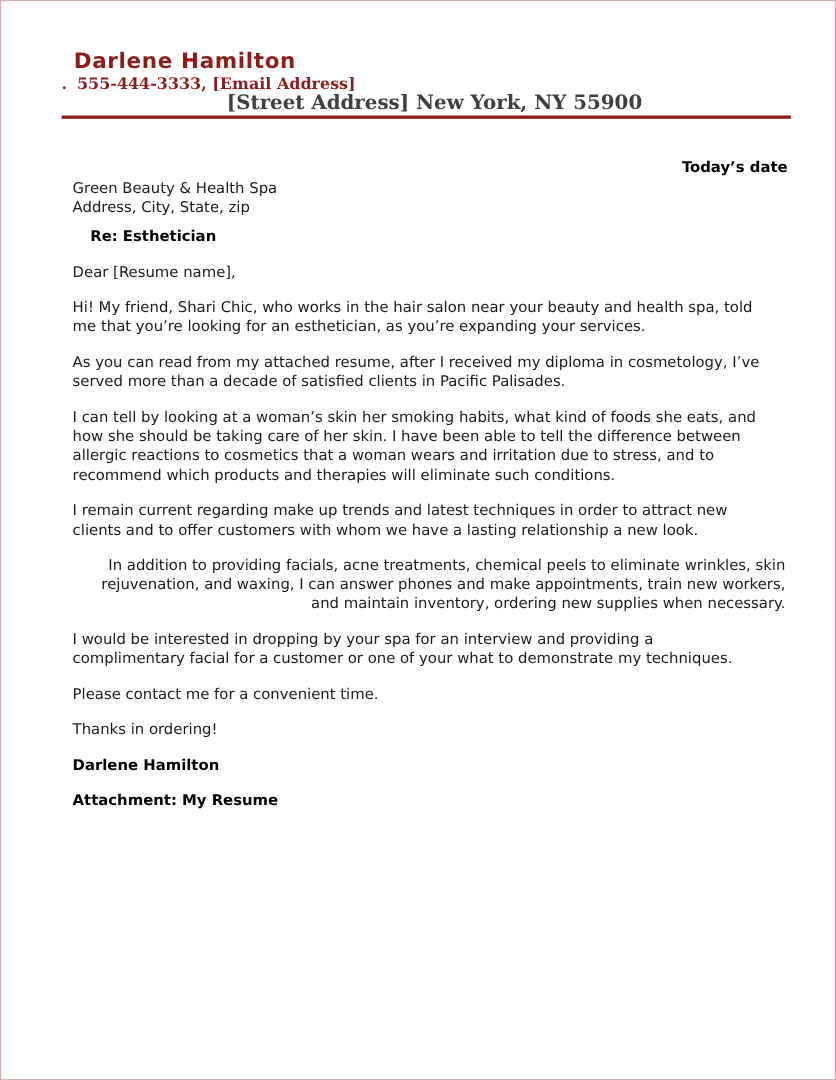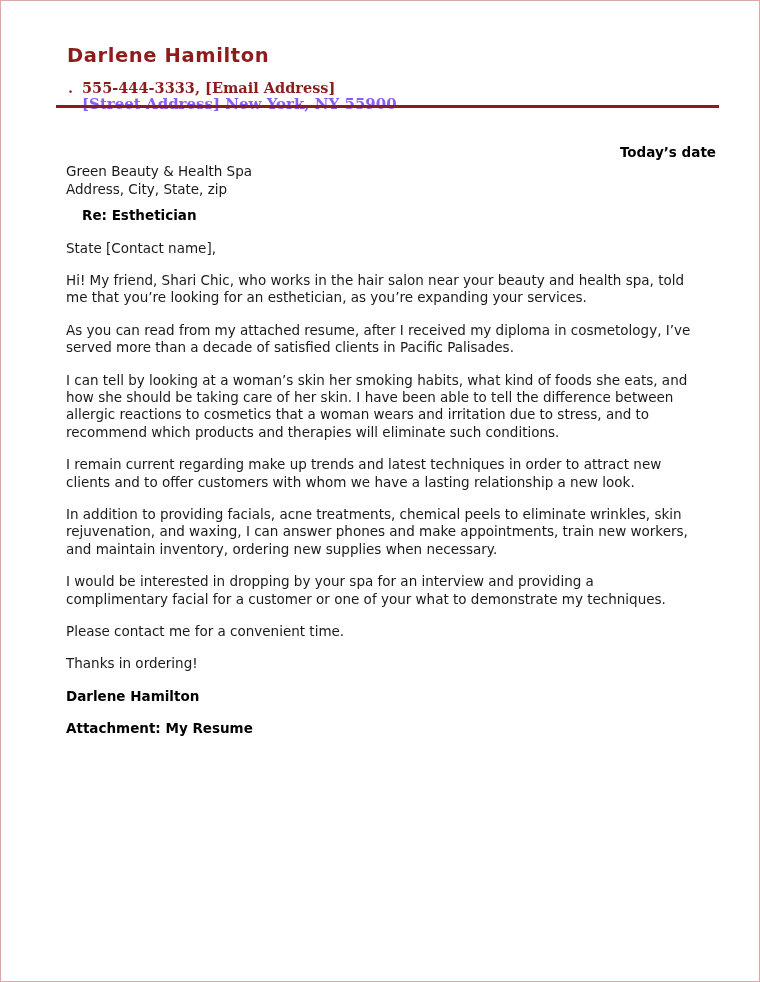--- a/index.html
+++ b/index.html
@@ -41,47 +41,48 @@
     font-size: 19.5px;
     font-weight: bold;
     color: #8d1c1c;
     letter-spacing: 0.6px;
     line-height: 22px;
     margin: 0 0 1px 11px;
     white-space: nowrap;
   }
   .lh-contact-wrap {
     display: block;
-    margin: 12px;
+    margin: 0;
   }
   .lh-line1 {
     font-family: "DejaVu Serif", serif;
     font-size: 14.5px;
     font-weight: bold;
     color: #8d1c1c;
     line-height: 17px;
     white-space: nowrap;
     margin: 0;
   }
   .lh-bullet {
     display: inline-block;
     width: 14px;
     font-family: "DejaVu Serif", serif;
     font-size: 14.5px;
     font-weight: bold;
     color: #8d1c1c;
   }
   .lh-line2 {
     font-family: "DejaVu Serif", serif;
-    font-size: 15px;
+    font-size: 18px;
     font-weight: bold;
-    color: #8b5cf6;
+    color: #404040;
     line-height: 17px;
     white-space: nowrap;
     margin: 0 0 0 14px;
+    text-align: center;
   }
   .lh-rule {
     position: absolute;
     left: 55px;
     top: 104px;
     width: 663px;
     height: 3px;
     background: #8d1c1c;
   }
 
@@ -131,21 +132,21 @@
   .para:last-child { margin-bottom: 0; }
   .para.bold {
     font-weight: bold;
     color: #000000;
   }
   .p-salutation { margin-bottom: 15px; }
   .p-w1 { width: 640px; }
   .p-w2 { width: 630px; }
   .p-w3 { width: 640px; }
   .p-w4 { width: 630px; }
-  .p-w5 { width: 648px; }
+  .p-w5 { width: 648px; text-align: right; }
   .p-w6 { width: 600px; }
 </style>
 </head>
 <body>
 
 <div class="page">
   <div class="sheet">
 
     <div class="letterhead">
       <div class="lh-name">Darlene Hamilton</div>
@@ -160,21 +161,21 @@
 
     <div class="body-block">
 
       <div class="recipient">
         <div>Green Beauty &amp; Health Spa</div>
         <div>Address, City, State, zip</div>
       </div>
 
       <div class="subject">Re: Esthetician</div>
 
-      <div class="para p-salutation">State [Contact name],</div>
+      <div class="para p-salutation">Dear [Resume name],</div>
 
       <div class="para p-w1">Hi! My friend, Shari Chic, who works in the hair salon near your beauty and health spa, told me that you’re looking for an esthetician, as you’re expanding your services.</div>
 
       <div class="para p-w2">As you can read from my attached resume, after I received my diploma in cosmetology, I’ve served more than a decade of satisfied clients in Pacific Palisades.</div>
 
       <div class="para p-w3">I can tell by looking at a woman’s skin her smoking habits, what kind of foods she eats, and how she should be taking care of her skin. I have been able to tell the difference between allergic reactions to cosmetics that a woman wears and irritation due to stress, and to recommend which products and therapies will eliminate such conditions.</div>
 
       <div class="para p-w4">I remain current regarding make up trends and latest techniques in order to attract new clients and to offer customers with whom we have a lasting relationship a new look.</div>
 
       <div class="para p-w5">In addition to providing facials, acne treatments, chemical peels to eliminate wrinkles, skin rejuvenation, and waxing, I can answer phones and make appointments, train new workers, and maintain inventory, ordering new supplies when necessary.</div>

